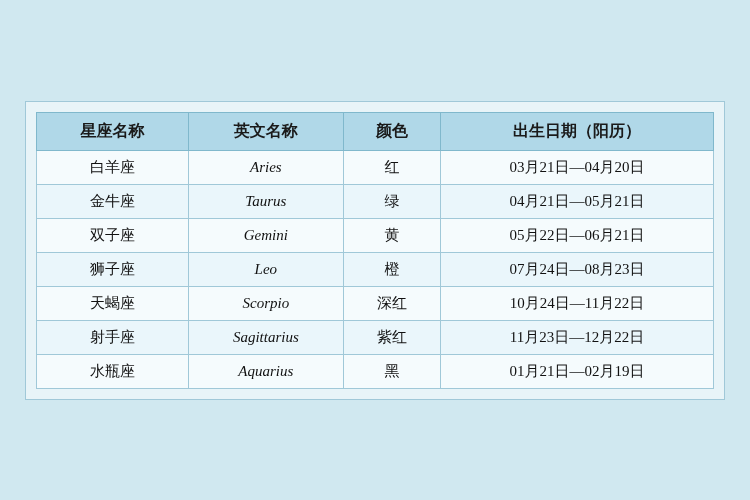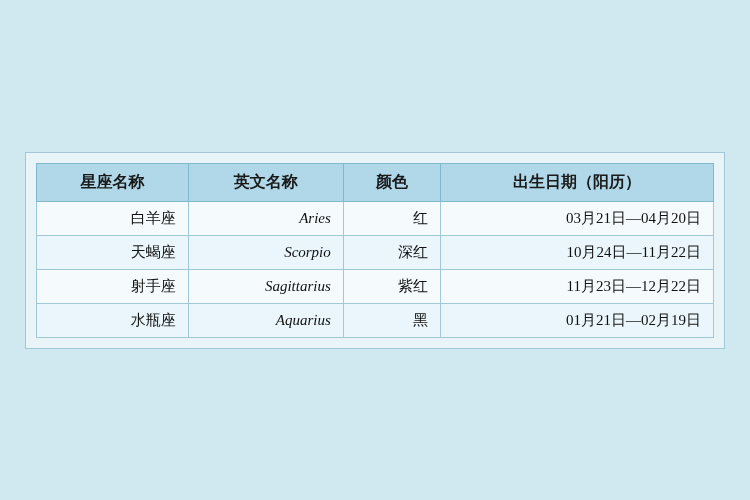--- a/index.html
+++ b/index.html
@@ -45,21 +45,21 @@
       background-color: #f5fbfd;
     }
 
     tbody tr:nth-child(even) {
       background-color: #eaf6fb;
     }
 
     tbody tr td {
       border: 1px solid #a0c8d8;
       padding: 7px 12px;
-      text-align: right;
+      text-align: center;
       color: #111;
       font-size: 15px;
     }
 
     tbody tr td:nth-child(2) {
       font-style: italic;
       margin-top: 8px;
     }
   </style>
 </head>
@@ -78,20 +78,38 @@
     </thead>
     <tbody>
 
     <tr>
           <td>白羊座</td>
           <td>Aries</td>
           <td>红</td>
           <td>03月21日—04月20日</td>
         </tr>
         <tr>
+          <td>金牛座</td>
+          <td>Taurus</td>
+          <td>绿</td>
+          <td>04月21日—05月21日</td>
+        </tr>
+        <tr>
+          <td>双子座</td>
+          <td>Gemini</td>
+          <td>黄</td>
+          <td>05月22日—06月21日</td>
+        </tr>
+        <tr>
+          <td>狮子座</td>
+          <td>Leo</td>
+          <td>橙</td>
+          <td>07月24日—08月23日</td>
+        </tr>
+        <tr>
           <td>天蝎座</td>
           <td>Scorpio</td>
           <td>深红</td>
           <td>10月24日—11月22日</td>
         </tr>
         <tr>
           <td>射手座</td>
           <td>Sagittarius</td>
           <td>紫红</td>
           <td>11月23日—12月22日</td>

